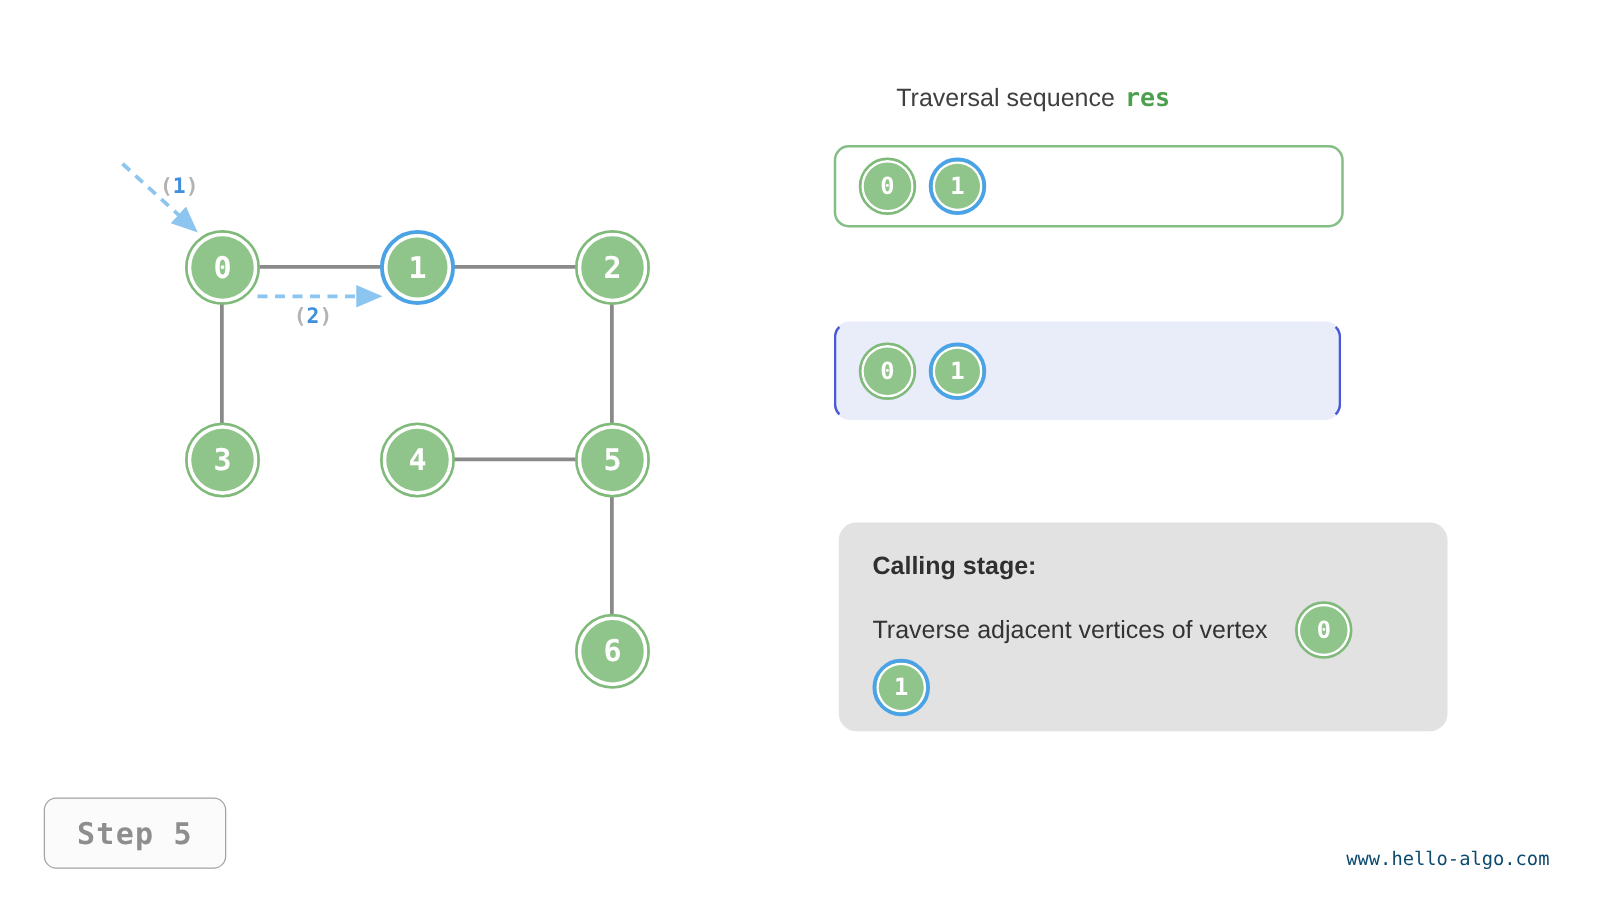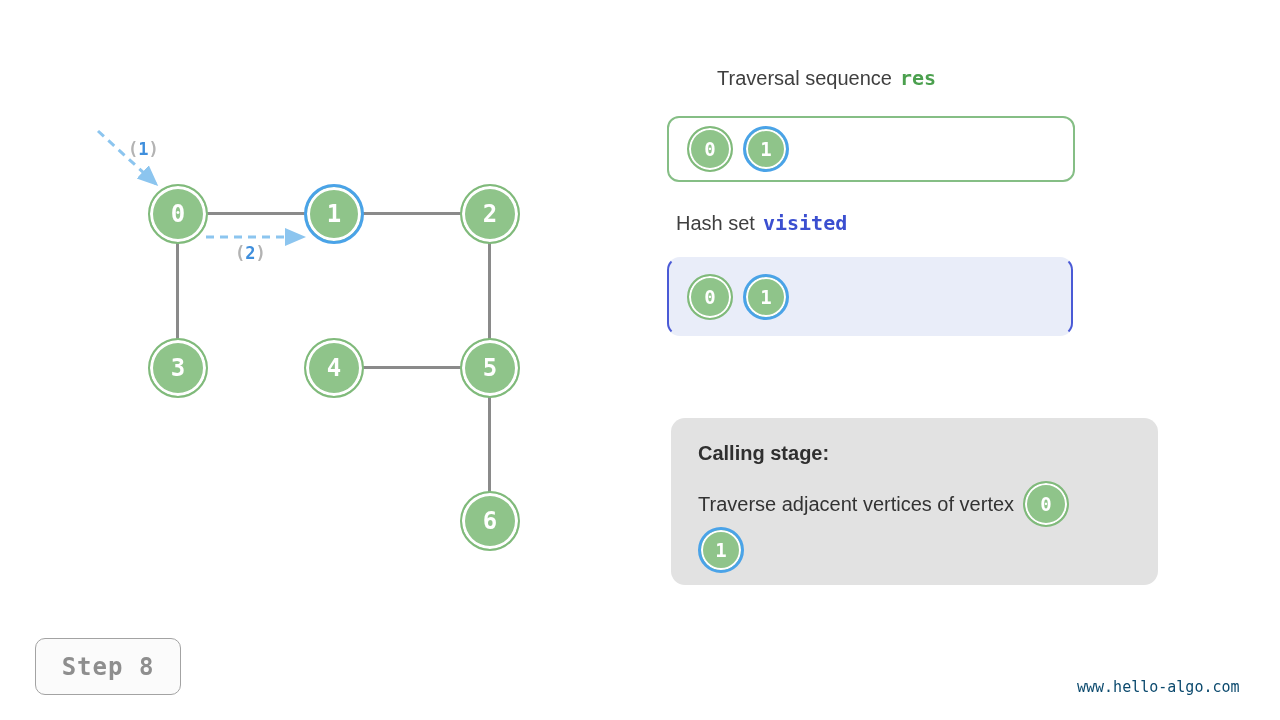--- a/index.html
+++ b/index.html
@@ -42,21 +42,21 @@
           box-shadow: inset 0 0 0 2px #ffffff;
           display:flex; align-items:center; justify-content:center;
           color:#ffffff; font-family:"DejaVu Sans Mono", monospace;
           font-size:19px; font-weight:600; }
   .chip.hl { border:3px solid #4aa3e8; }
 
   
   .calling { position:absolute; left:671px; top:418px; width:487px; height:167px;
              background:#e2e2e2; border-radius:14px; padding:24px 20px 0 27px; }
   .cs-title { font-size:20px; font-weight:bold; color:#2f2f2f; }
-  .cs-line { display:flex; align-items:center; gap:9px; height:46px; color:#333333;
+  .cs-line { display:flex; align-items:center; gap:22px; height:46px; color:#333333;
              font-size:20px; }
   .cs-line.first { margin-top:16px; }
   .cs-text { white-space:nowrap; }
 
   
   .step-badge { position:absolute; left:35px; top:638px; width:146px; height:57px;
                 border:1.5px solid #a3a3a3; border-radius:10px; background:#fbfbfb;
                 display:flex; align-items:center; justify-content:center;
                 font-family:"DejaVu Sans Mono", monospace; font-weight:bold;
                 font-size:24px; color:#8e8e8e; letter-spacing:1px; }
@@ -116,23 +116,20 @@
   </div>
   <div class="setbox res-box">
     <div class="chip">
         <span>0</span>
       </div>
     <div class="chip hl">
         <span>1</span>
       </div>
   </div>
 
-  <div class="sec-title" style="left:676px; top:211px;">
-    <span>Hash set</span><span class="code blue">visited</span>
-  </div>
   <div class="setbox visited-box">
     <div class="chip">
         <span>0</span>
       </div>
     <div class="chip hl">
         <span>1</span>
       </div>
   </div>
 
   <div class="calling">
@@ -143,16 +140,16 @@
           <span>0</span>
         </div>
     </div>
     <div class="cs-line">
       <div class="chip hl">
           <span>1</span>
         </div>
     </div>
   </div>
 
-  <div class="step-badge">Step 8</div>
+  <div class="step-badge">Step 5</div>
   <div class="watermark">www.hello-algo.com</div>
 
 </div>
 
 </body></html>

